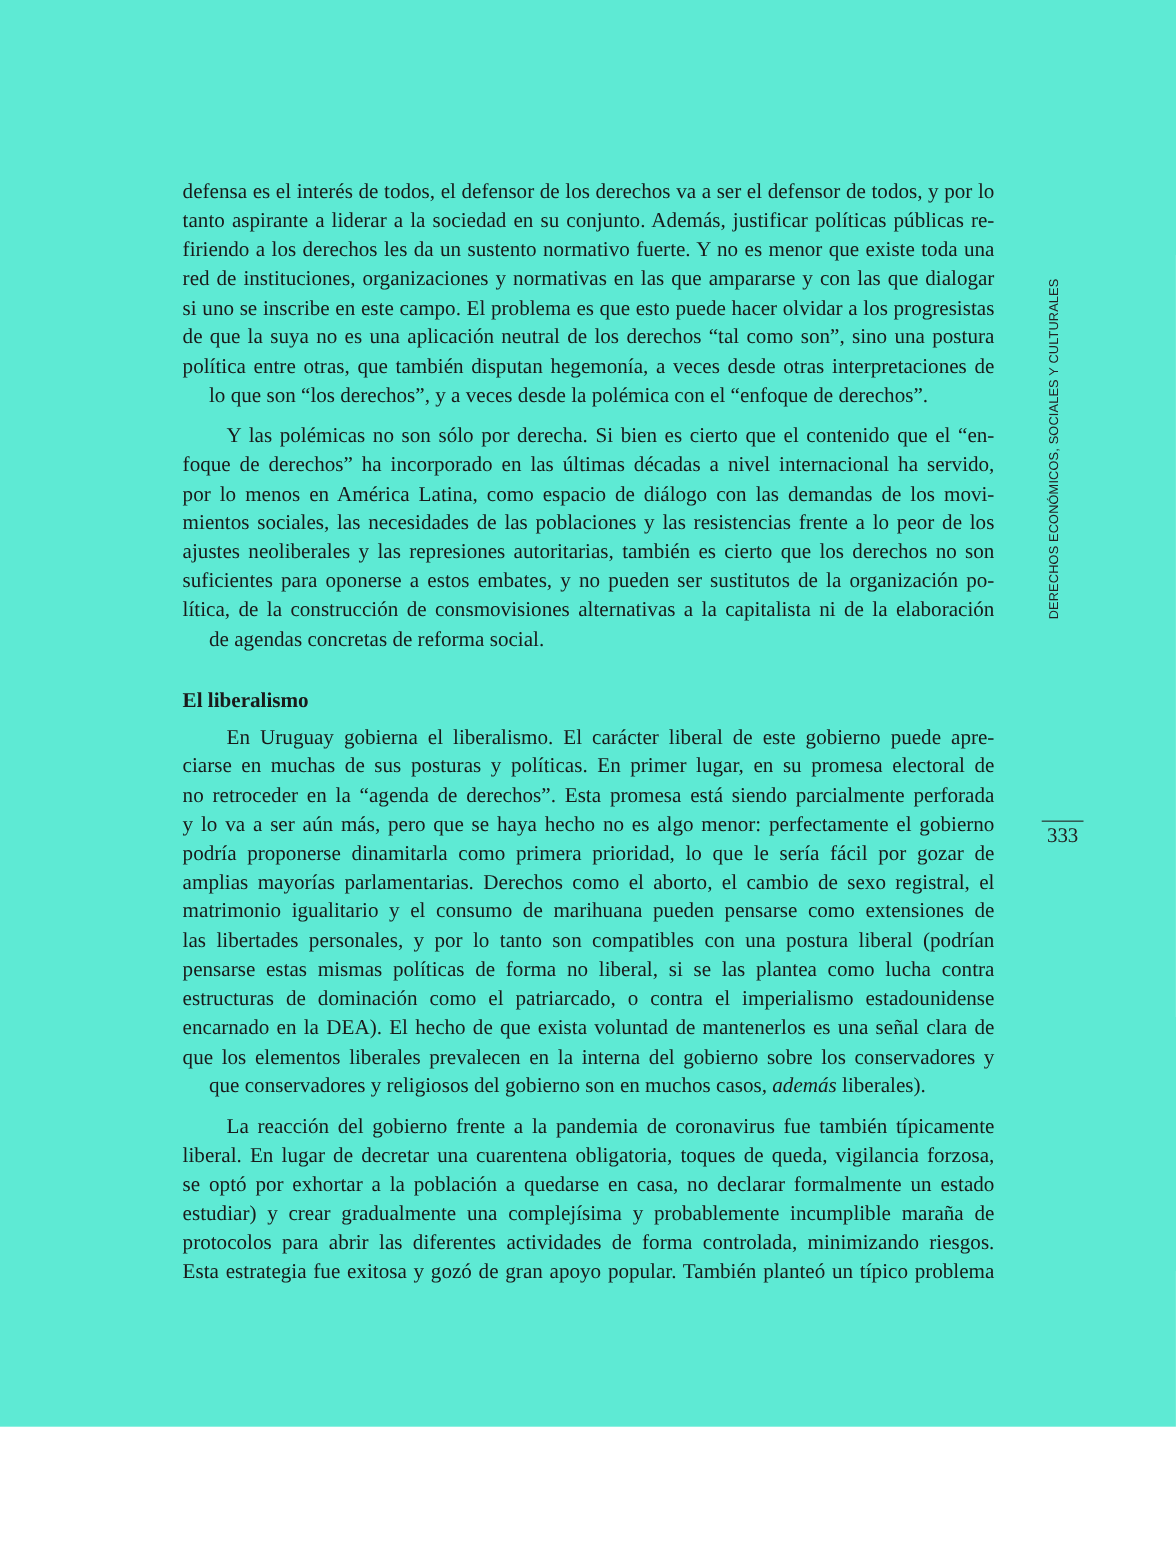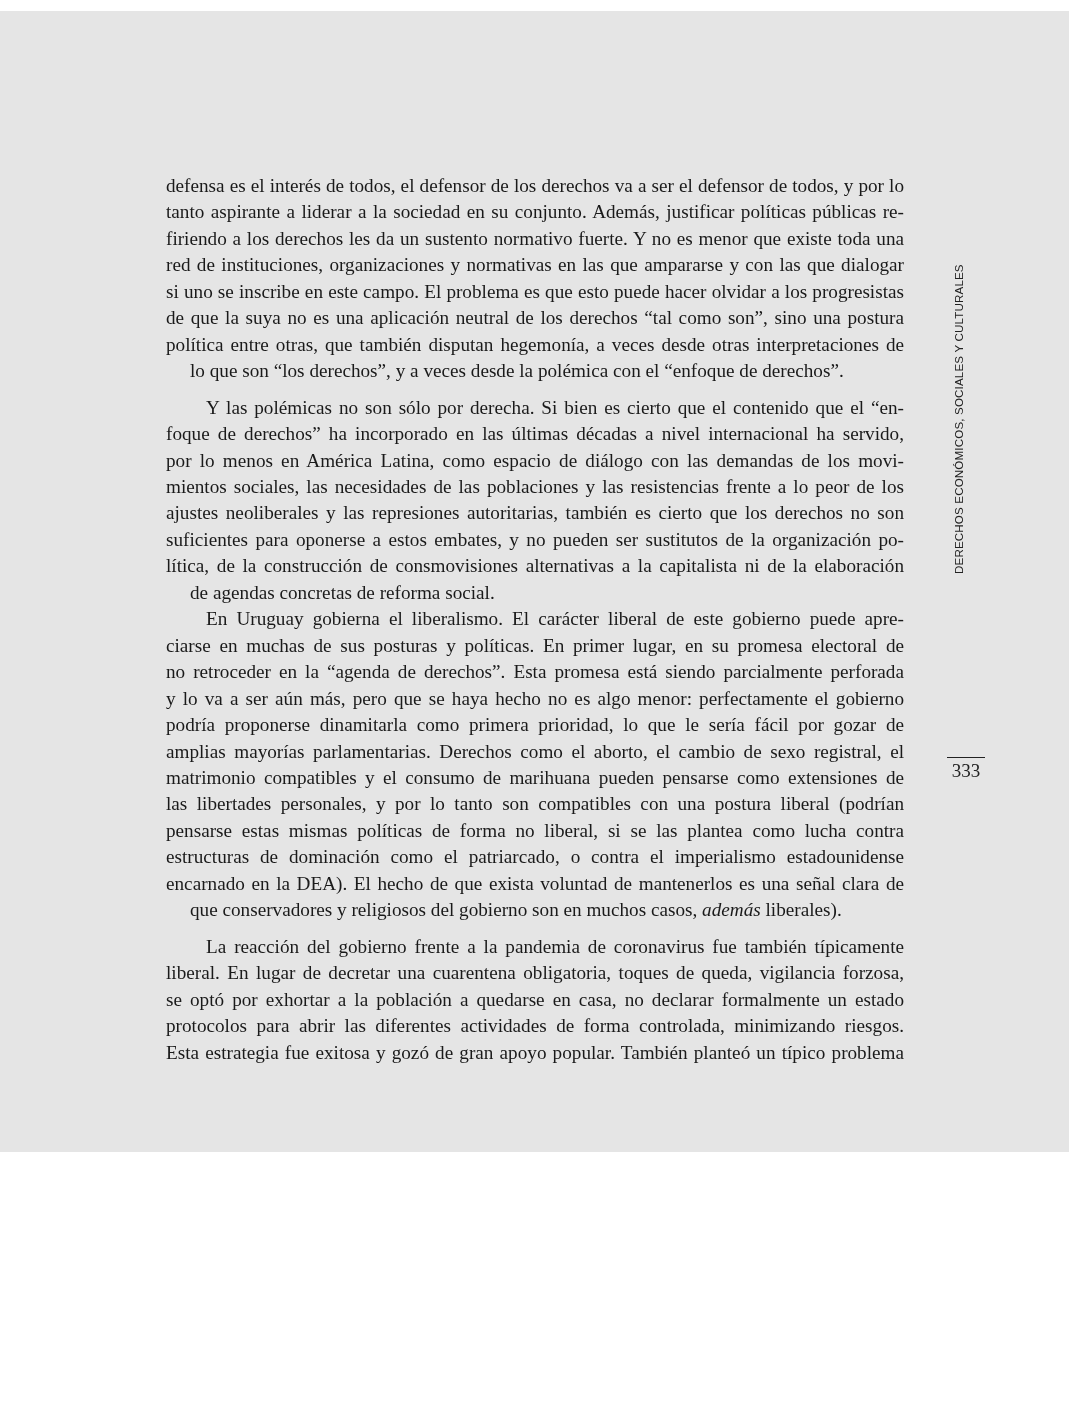--- a/index.html
+++ b/index.html
@@ -10,23 +10,23 @@
     body {
       width: 1069px;
       height: 1409px;
       position: relative;
       overflow: hidden;
       font-family: "Liberation Serif", "DejaVu Serif", serif;
       color: #1a1a1a;
     }
     .page {
       position: absolute;
-      left: 0; top: 11px;
-      width: 1069px; height: 1141px;
-      background: #e5e5e5;
+      left: 0; top: 0;
+      width: 1069px; height: 1297px;
+      background: #5eead4;
     }
     .body-text {
       position: absolute;
       left: 166px;
       top: 162px;
       width: 738px;
       font-size: 19.2px;
       line-height: 26.45px;
       text-align: justify;
       hyphens: manual;
@@ -116,40 +116,43 @@
       <span class="line first-indent">Y las polémicas no son sólo por derecha. Si bien es cierto que el contenido que el “en-</span>
       <span class="line">foque de derechos” ha incorporado en las últimas décadas a nivel internacional ha servido,</span>
       <span class="line">por lo menos en América Latina, como espacio de diálogo con las demandas de los movi-</span>
       <span class="line">mientos sociales, las necesidades de las poblaciones y las resistencias frente a lo peor de los</span>
       <span class="line">ajustes neoliberales y las represiones autoritarias, también es cierto que los derechos no son</span>
       <span class="line">suficientes para oponerse a estos embates, y no pueden ser sustitutos de la organización po-</span>
       <span class="line">lítica, de la construcción de consmovisiones alternativas a la capitalista ni de la elaboración</span>
       <span class="line last">de agendas concretas de reforma social.</span>
     </p>
 
+    <p class="section-heading">El liberalismo</p>
 
     <p>
       <span class="line first-indent">En Uruguay gobierna el liberalismo. El carácter liberal de este gobierno puede apre-</span>
       <span class="line">ciarse en muchas de sus posturas y políticas. En primer lugar, en su promesa electoral de</span>
       <span class="line">no retroceder en la “agenda de derechos”. Esta promesa está siendo parcialmente perforada</span>
       <span class="line">y lo va a ser aún más, pero que se haya hecho no es algo menor: perfectamente el gobierno</span>
       <span class="line">podría proponerse dinamitarla como primera prioridad, lo que le sería fácil por gozar de</span>
       <span class="line">amplias mayorías parlamentarias. Derechos como el aborto, el cambio de sexo registral, el</span>
-      <span class="line">matrimonio compatibles y el consumo de marihuana pueden pensarse como extensiones de</span>
+      <span class="line">matrimonio igualitario y el consumo de marihuana pueden pensarse como extensiones de</span>
       <span class="line">las libertades personales, y por lo tanto son compatibles con una postura liberal (podrían</span>
       <span class="line">pensarse estas mismas políticas de forma no liberal, si se las plantea como lucha contra</span>
       <span class="line">estructuras de dominación como el patriarcado, o contra el imperialismo estadounidense</span>
       <span class="line">encarnado en la DEA). El hecho de que exista voluntad de mantenerlos es una señal clara de</span>
+      <span class="line">que los elementos liberales prevalecen en la interna del gobierno sobre los conservadores y</span>
       <span class="line last"><span>que conservadores y religiosos del gobierno son en muchos casos, </span><em>además</em><span> liberales).</span></span>
     </p>
 
     <p class="para-gap">
       <span class="line first-indent">La reacción del gobierno frente a la pandemia de coronavirus fue también típicamente</span>
       <span class="line">liberal. En lugar de decretar una cuarentena obligatoria, toques de queda, vigilancia forzosa,</span>
       <span class="line">se optó por exhortar a la población a quedarse en casa, no declarar formalmente un estado</span>
+      <span class="line">estudiar) y crear gradualmente una complejísima y probablemente incumplible maraña de</span>
       <span class="line">protocolos para abrir las diferentes actividades de forma controlada, minimizando riesgos.</span>
       <span class="line">Esta estrategia fue exitosa y gozó de gran apoyo popular. También planteó un típico problema</span>
     </p>
 
   </div>
 
   <div class="running-header">DERECHOS ECONÓMICOS, SOCIALES Y CULTURALES</div>
 
   <div class="page-number-wrap">
     <div class="page-number-rule"></div>

